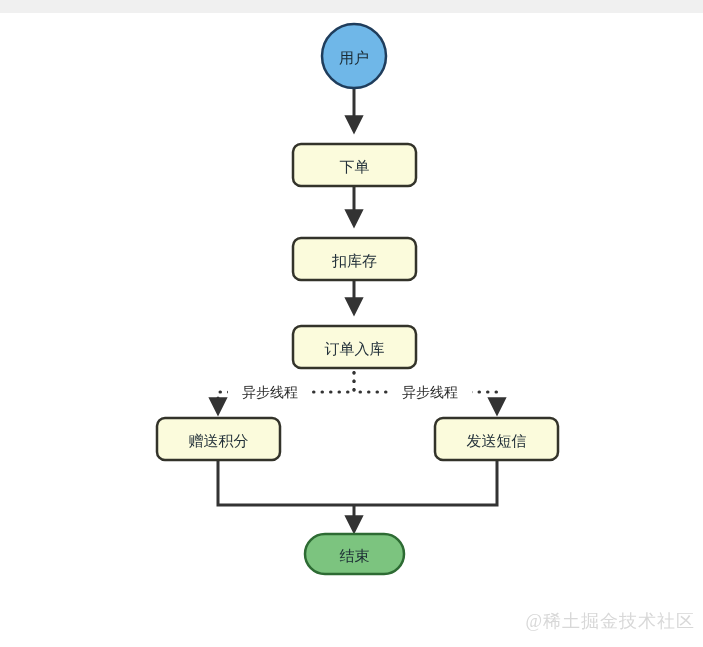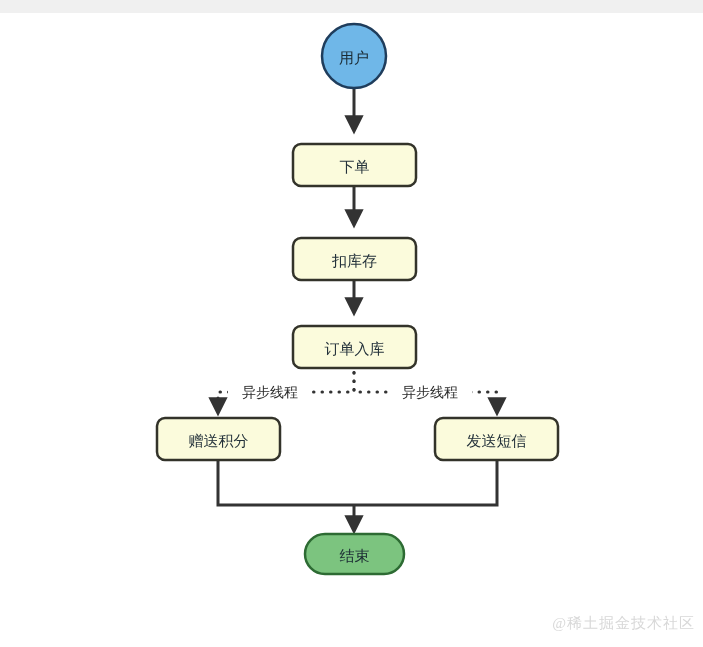--- a/index.html
+++ b/index.html
@@ -59,21 +59,21 @@
     stroke-width: 3;
     stroke-linecap: round;
     stroke-dasharray: 0.5 8;
     fill: none;
   }
   .watermark {
     position: absolute;
     right: 8px;
     bottom: 14px;
     font-family: "Liberation Serif", "DejaVu Serif", serif;
-    font-size: 15px;
+    font-size: 18px;
     color: #d8d8d8;
     letter-spacing: 1px;
     user-select: none;
   }
 </style>
 </head>
 <body>
 
 <div id="top-strip"></div>
 

